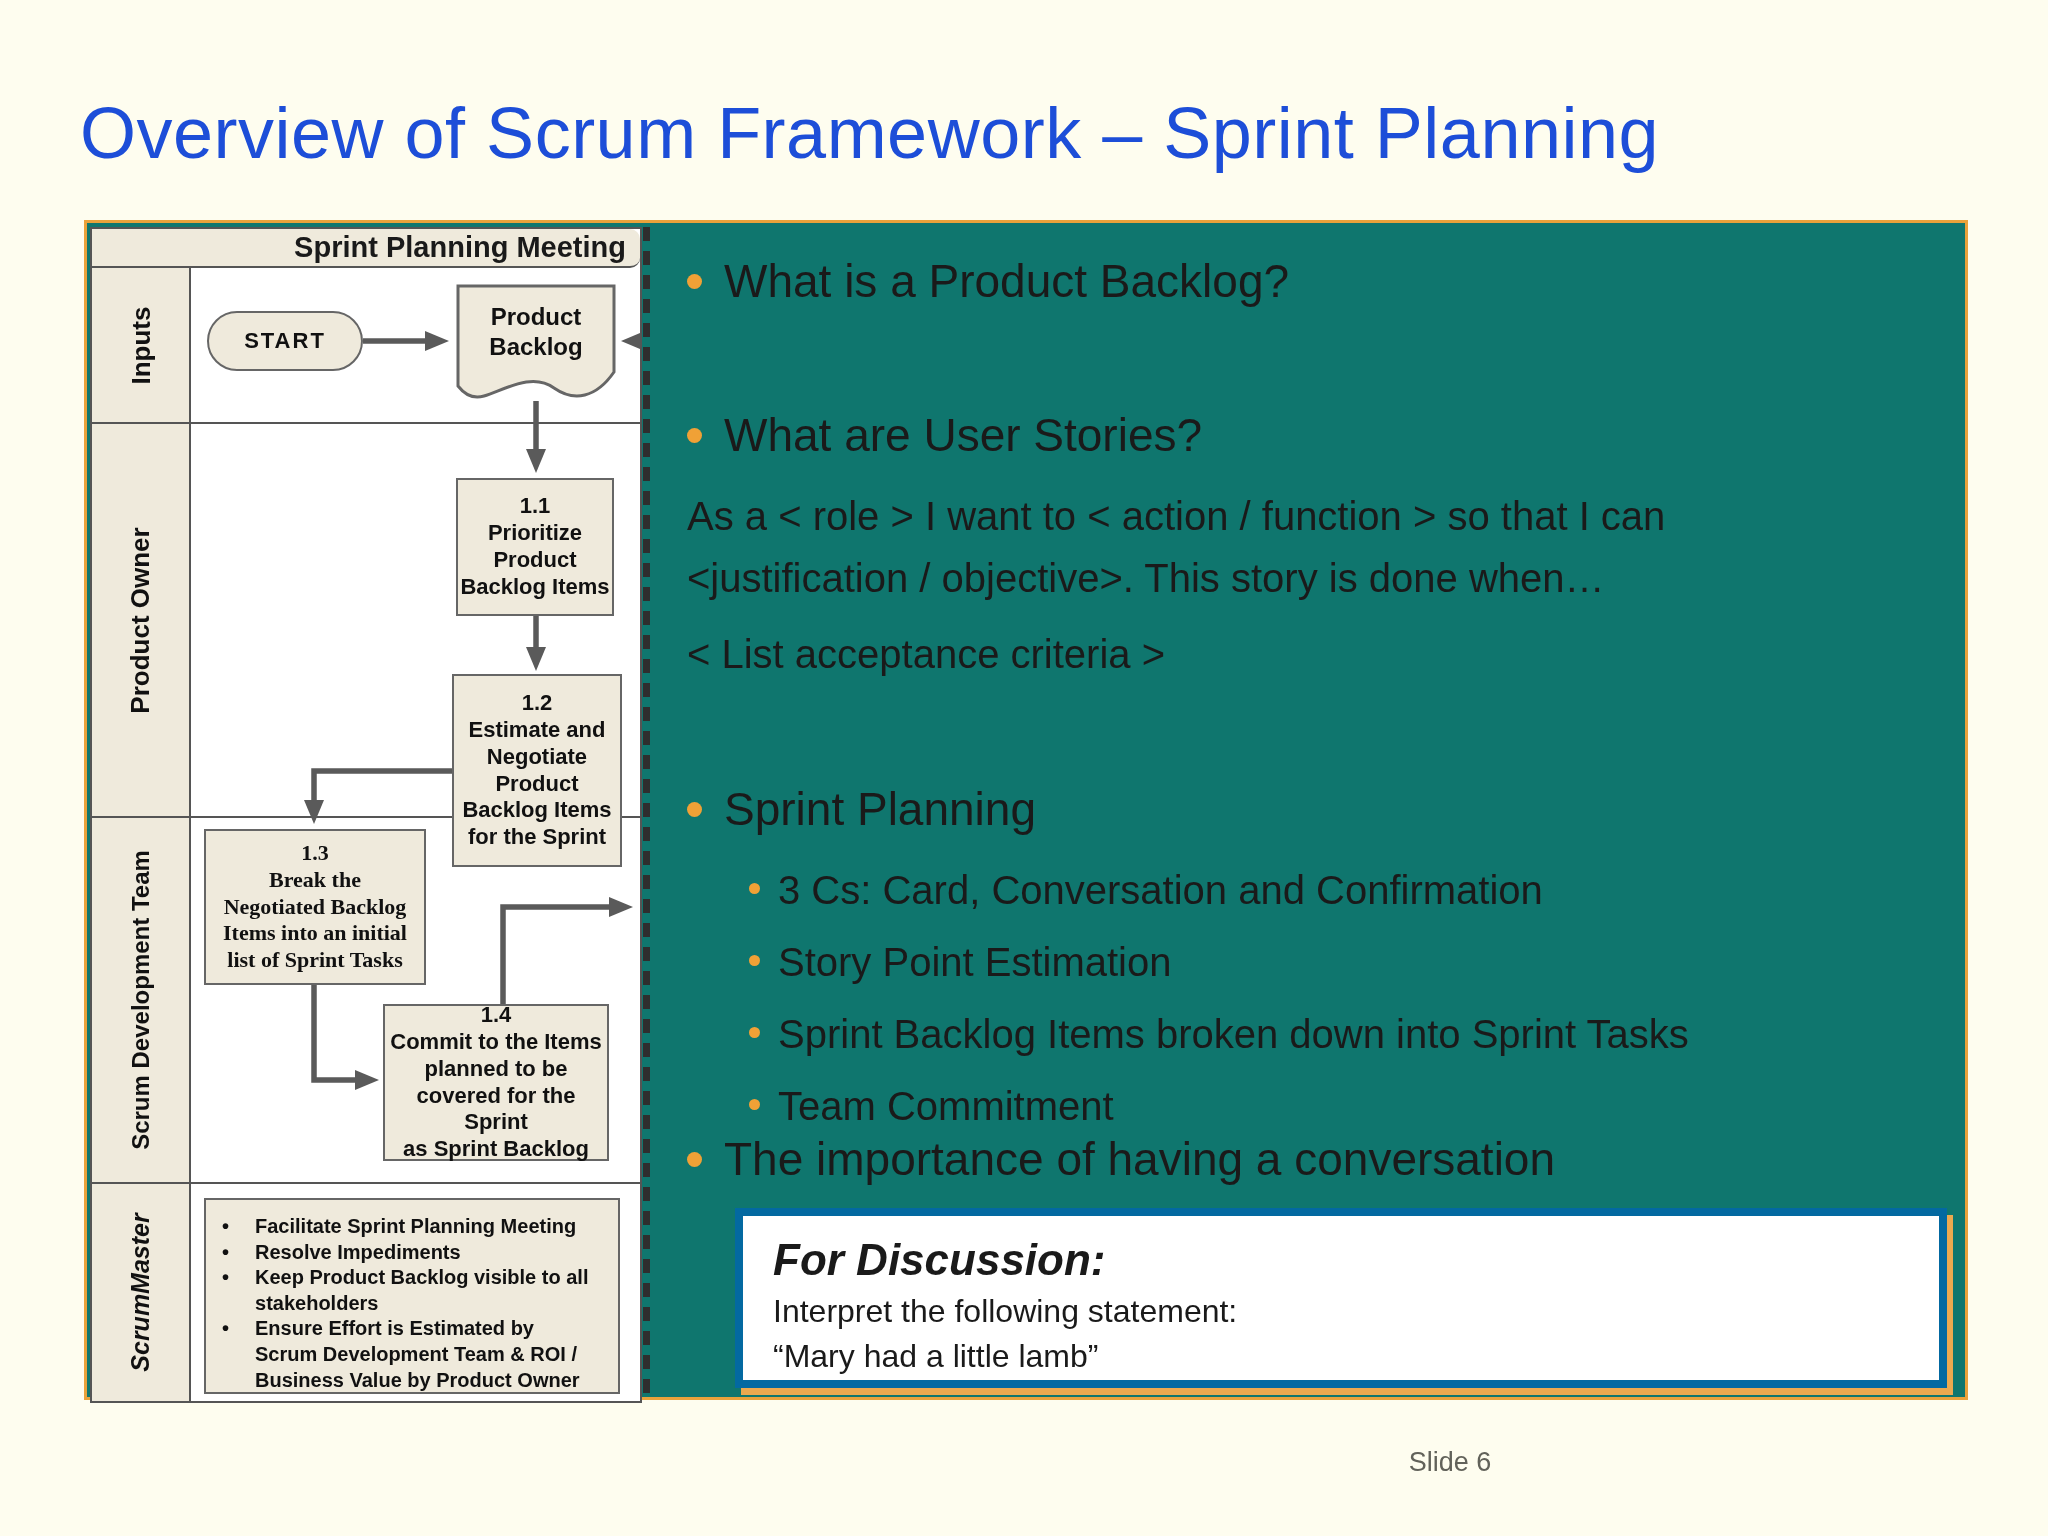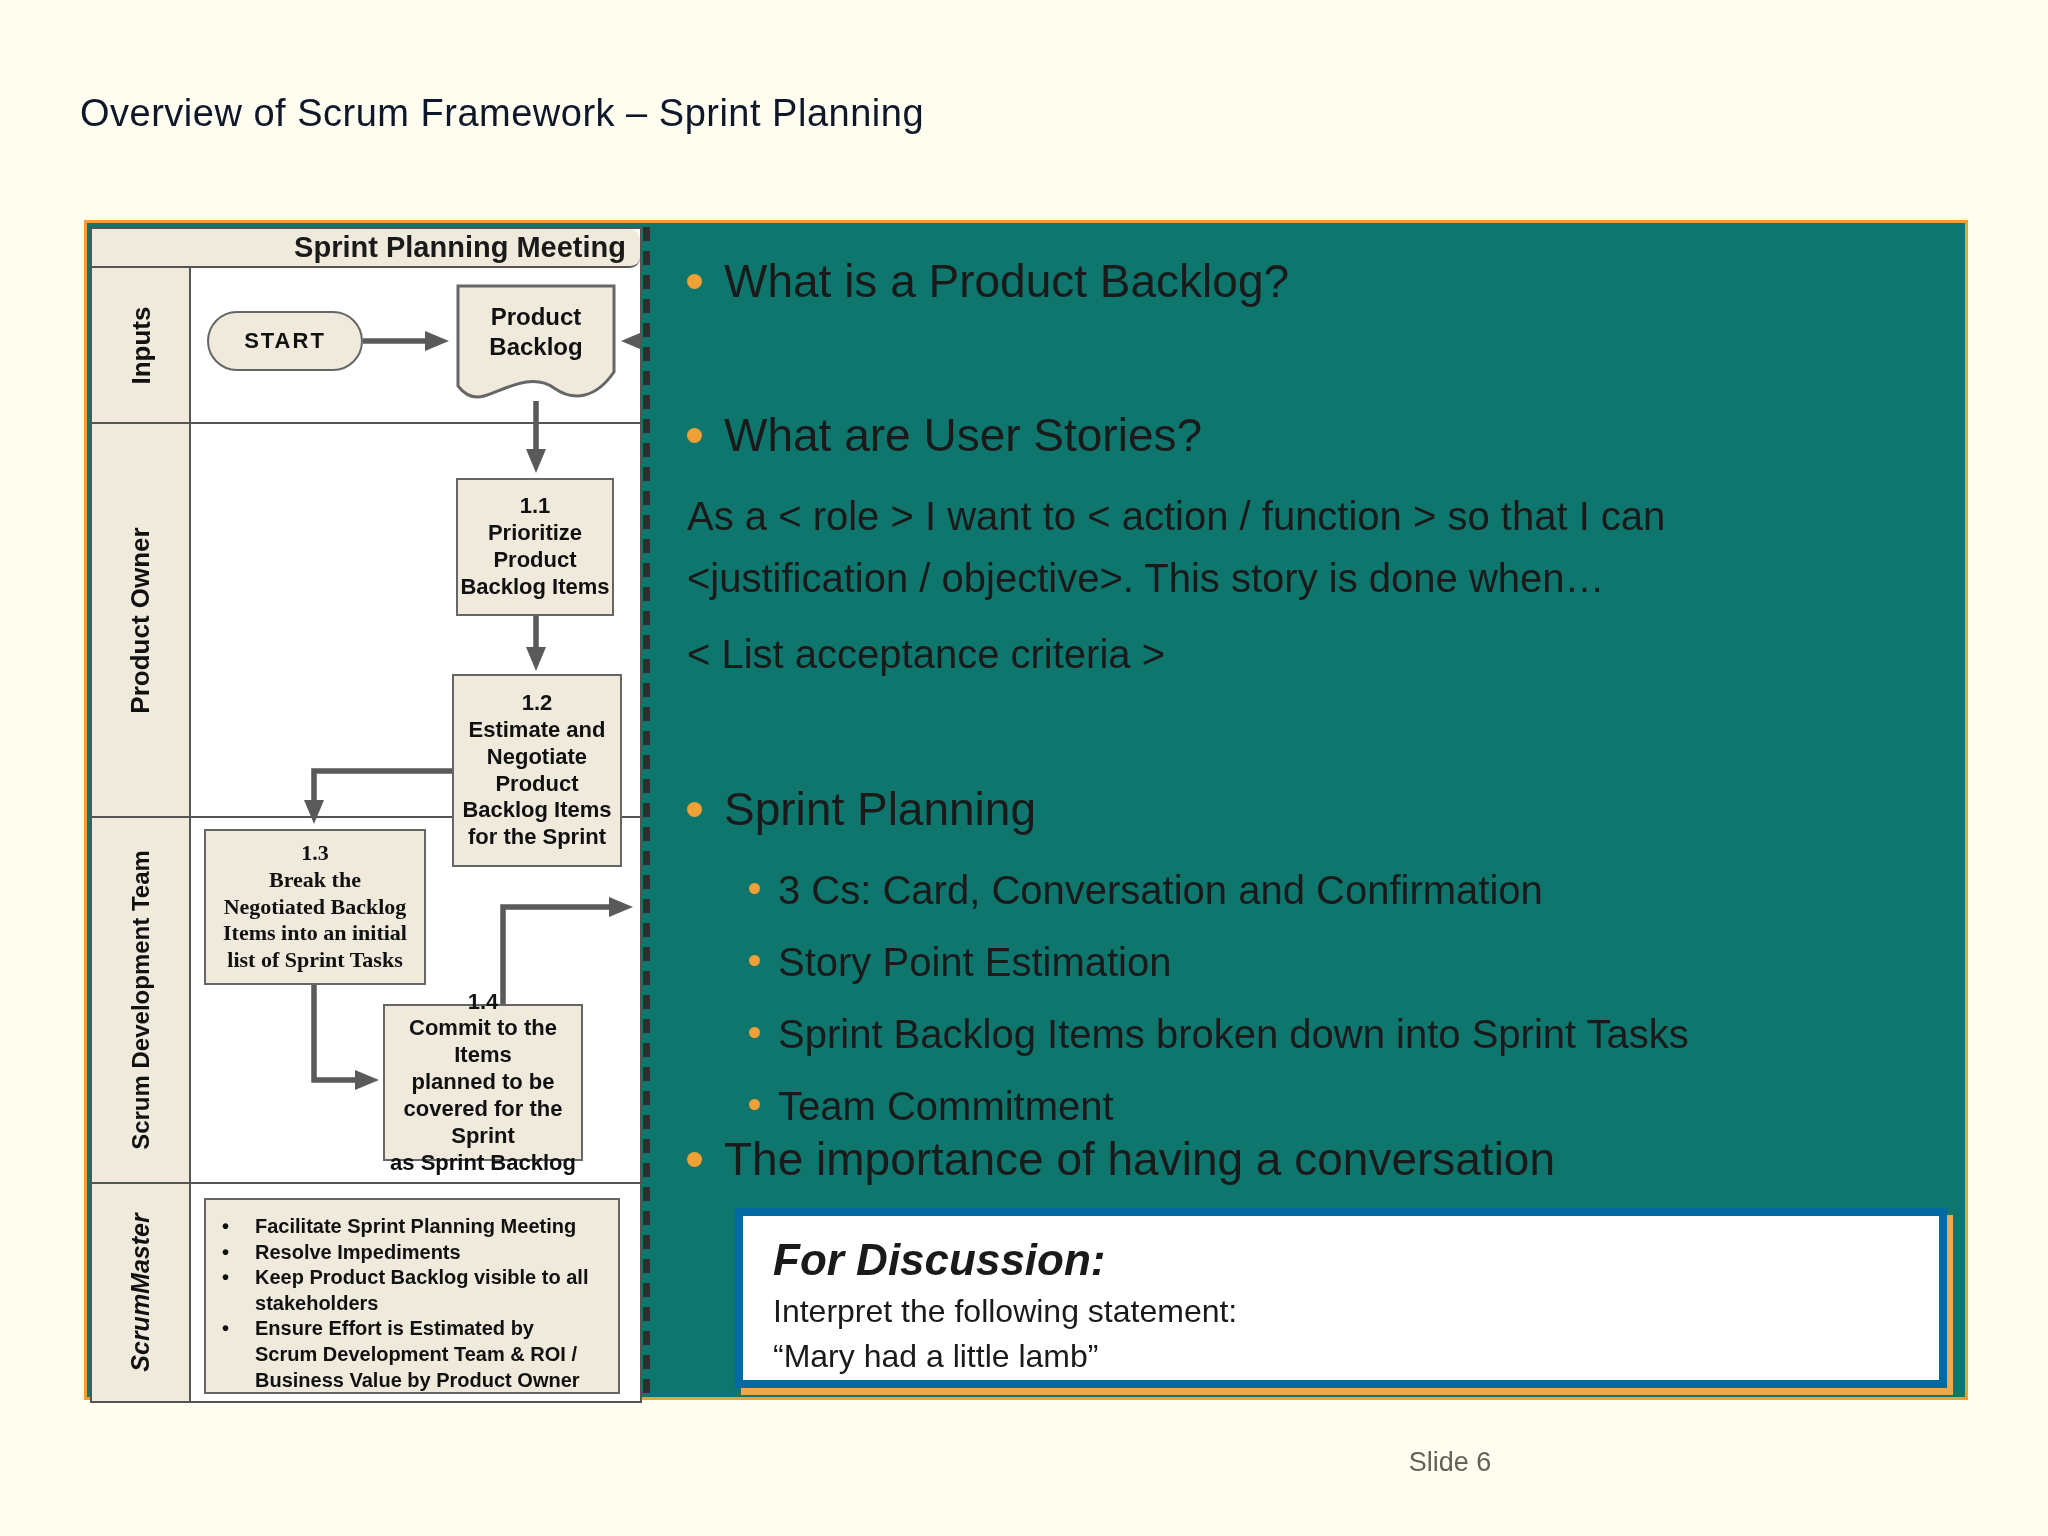--- a/index.html
+++ b/index.html
@@ -1,22 +1,22 @@
 <!DOCTYPE html>
 <html><head>
 <meta charset="utf-8">
 <style>
   html,body{margin:0;padding:0;background:#FEFDEF;}
   .slide{
     position:relative;width:2048px;height:1536px;overflow:hidden;
     background:#FEFDEF;font-family:"Liberation Sans",sans-serif;color:#1a1a1a;
   }
   .title{
-    position:absolute;left:80px;top:92px;font-size:38px;font-weight:400;
-    color:#0f172a;letter-spacing:0.5px;white-space:nowrap;
+    position:absolute;left:80px;top:92px;font-size:72px;font-weight:400;
+    color:#1d4ed8;letter-spacing:0.5px;white-space:nowrap;
   }
   .content-box{
     position:absolute;left:84px;top:220px;width:1884px;height:1180px;
     background:#0f766e;border:3px solid #E9A23B;box-sizing:border-box;
   }
   
   .diagram{
     position:absolute;left:3px;top:4px;width:548px;height:1172px;
     border:2px solid #555;box-sizing:content-box;background:#fff;
   }
@@ -154,21 +154,21 @@
 Product
 Backlog Items
 for the Sprint</div>
 
       <div class="node" style="left:112px;top:600px;width:222px;height:156px;font-family:Liberation Serif, serif;">1.3
 Break the
 Negotiated Backlog
 Items into an initial
 list of Sprint Tasks</div>
 
-      <div class="node" style="left:291px;top:775px;width:200px;height:157px;">1.4
+      <div class="node" style="left:291px;top:775px;width:226px;height:157px;">1.4
 Commit to the Items
 planned to be
 covered for the Sprint
 as Sprint Backlog</div>
 
       <div class="sm-box" style="left:112px;top:969px;width:416px;height:196px;">
         <div class="sm-item">
           <span class="sm-dot">•</span>
           <span class="sm-text">Facilitate Sprint Planning Meeting</span>
         </div>

